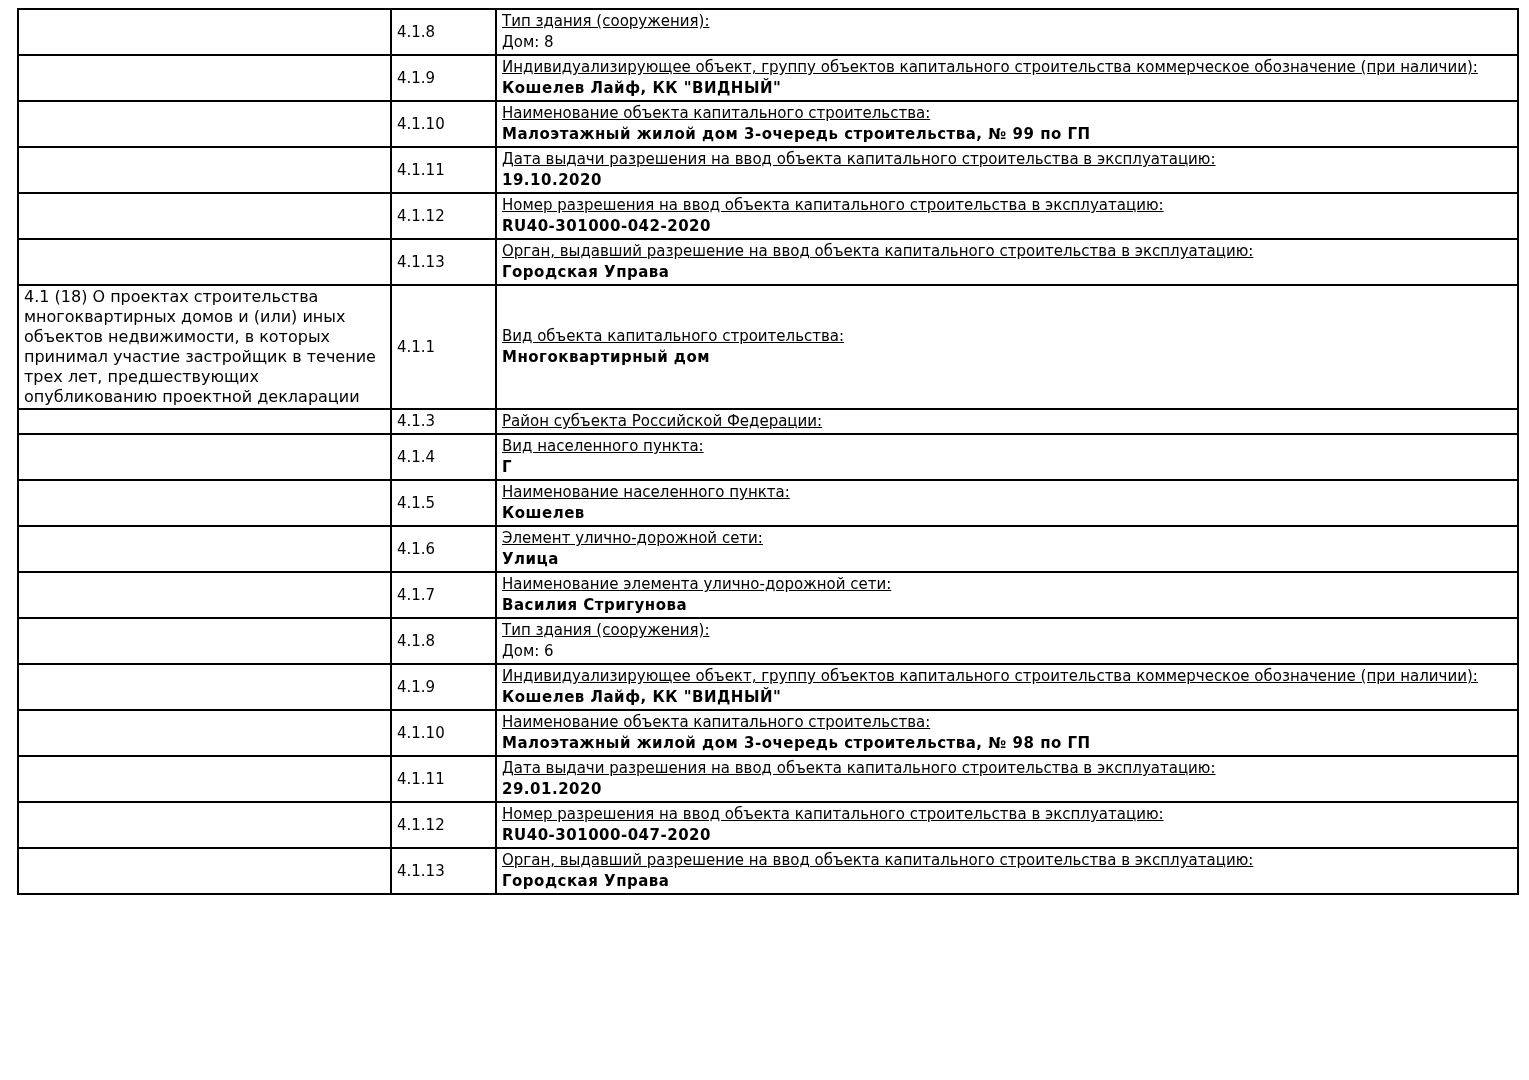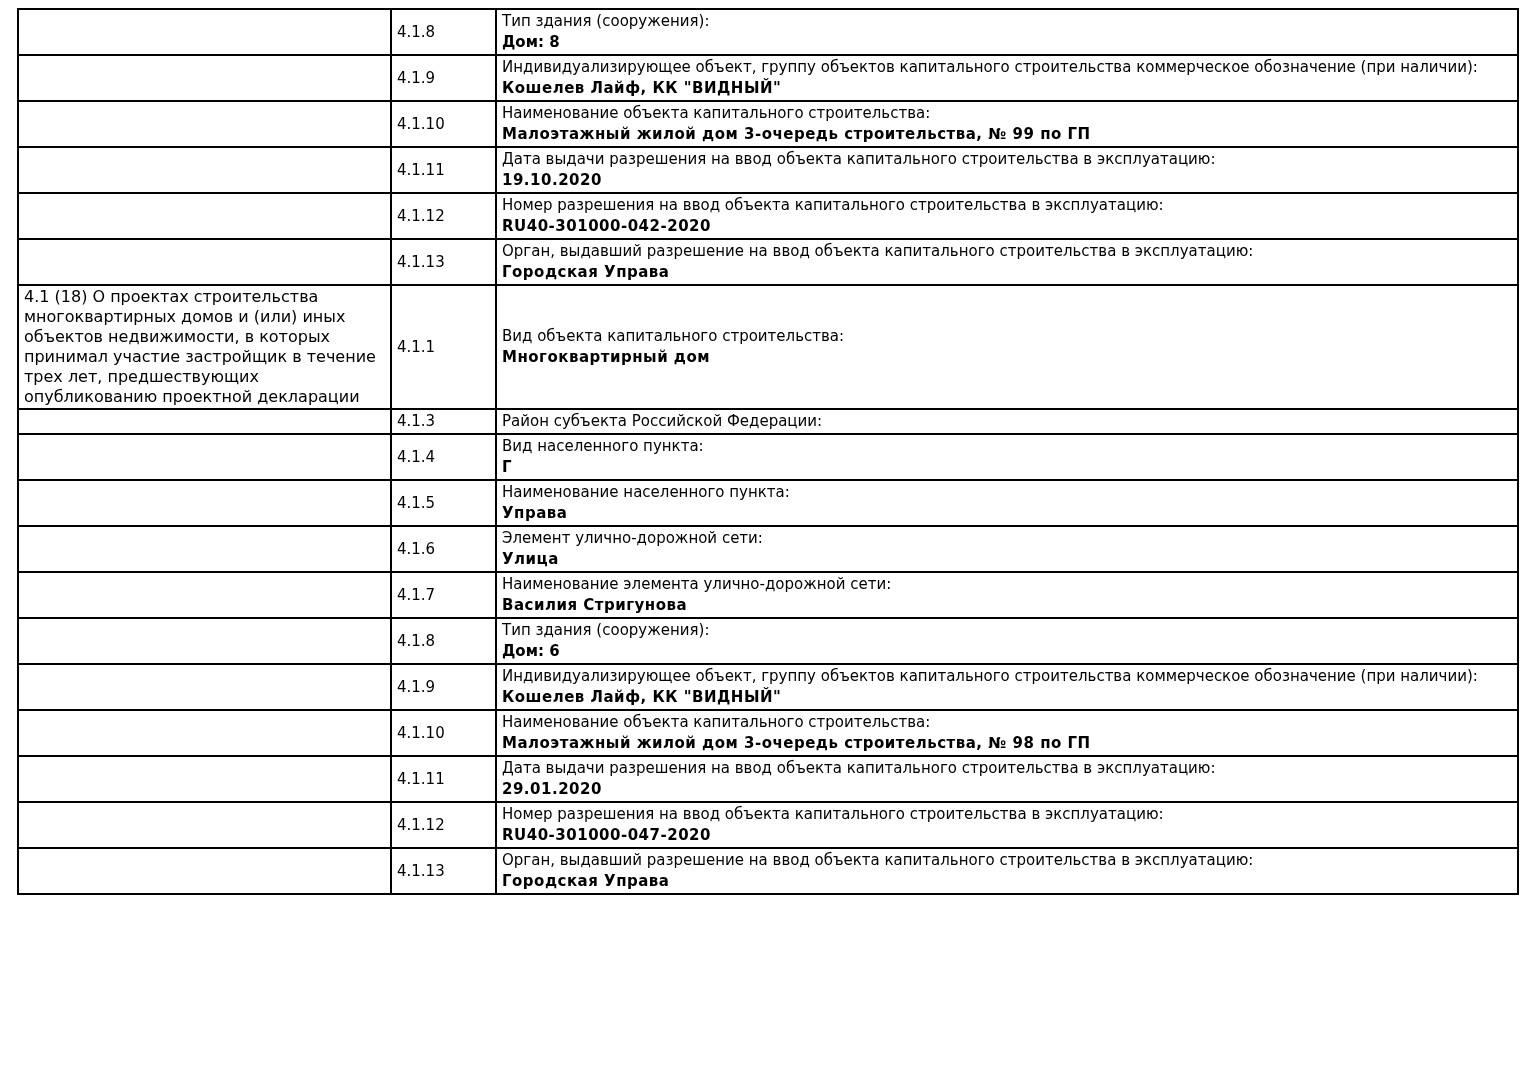--- a/index.html
+++ b/index.html
@@ -31,23 +31,24 @@
   }
   td.col-section {
     vertical-align: top;
   }
   .section-text {
     font-size: 16px;
     line-height: 20px;
   }
   .field-label {
     font-weight: normal;
+    text-decoration: underline;
   }
   .field-value {
-    font-weight: bold;
+    font-weight: normal;
   }
   .field-value.bold {
     font-weight: bold;
     letter-spacing: 0.5px;
   }
 </style>
 </head>
 <body>
 
 <table class="decl-table">
@@ -147,21 +148,21 @@
       <div class="field-value bold">Г</div>
     </td>
   </tr>
       <tr>
     <td class="col-section">
       <div class="section-text"></div>
     </td>
     <td class="col-code">4.1.5</td>
     <td class="col-content">
       <div class="field-label">Наименование населенного пункта:</div>
-      <div class="field-value bold">Управа</div>
+      <div class="field-value bold">Кошелев</div>
     </td>
   </tr>
       <tr>
     <td class="col-section">
       <div class="section-text"></div>
     </td>
     <td class="col-code">4.1.6</td>
     <td class="col-content">
       <div class="field-label">Элемент улично-дорожной сети:</div>
       <div class="field-value bold">Улица</div>

